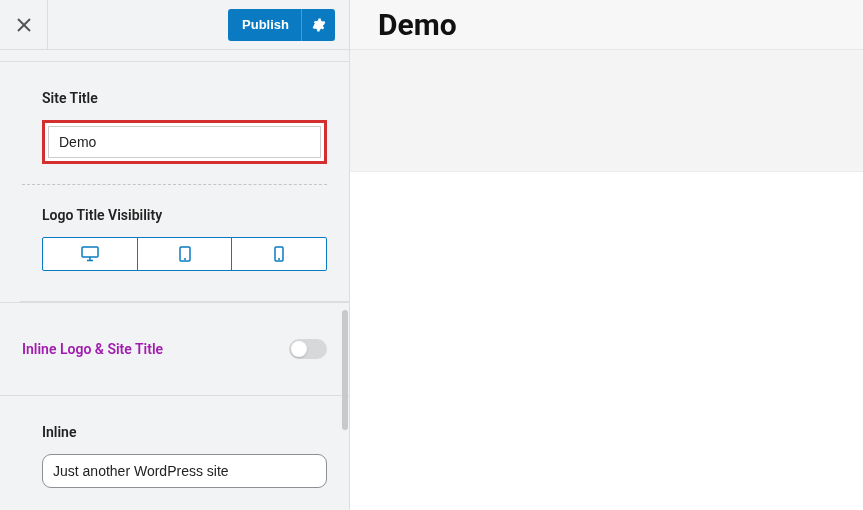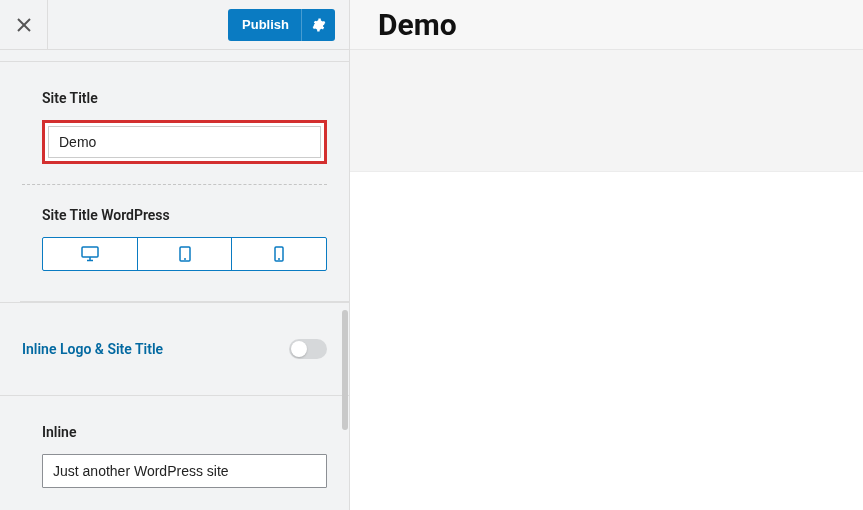--- a/index.html
+++ b/index.html
@@ -92,21 +92,21 @@
   
   .hl-wrap {
     padding: 3px;
     background: #fff;
     border: 3px solid #d32f2f;
   }
   .text-input {
     width: 100%;
     height: 34px;
     border: 1px solid #8c8f94;
-    border-radius: 1px;
+    border-radius: 9px;
     padding: 0 10px;
     font-size: 14px;
     color: #222;
     background: #fff;
   }
   .hl-wrap .text-input { border-color: #ccc; border-radius:0; height:32px; }
 
   
   .dashed {
     border: none;
@@ -141,21 +141,21 @@
     align-items:center;
     justify-content:space-between;
     padding: 36px 22px;
     border-top: 1px solid #ddd;
     border-bottom: 1px solid #ddd;
     background: #f2f3f4;
   }
   .row-toggle .lbl {
     font-size: 14px;
     font-weight: 600;
-    color: #0369a1;
+    color: #a21caf;
   }
   .toggle {
     width: 38px;
     height: 20px;
     border-radius: 10px;
     background: #d6d8da;
     position: relative;
     cursor: pointer;
   }
   .toggle::after {
@@ -241,21 +241,21 @@
   <div class="section" style="border-bottom:none; padding-bottom:20px">
     <div class="sec-label">Site Title</div>
     <div class="hl-wrap">
       <input class="text-input" type="text" value="Demo" style="">
     </div>
   </div>
 
   <hr class="dashed">
 
   <div class="section" style="padding-top:22px">
-    <div class="sec-label">Site Title WordPress</div>
+    <div class="sec-label">Logo Title Visibility</div>
     <div class="vis-group">
       <div class="vis-btn">
         <svg width="18" height="16" viewBox="0 0 18 16">
             <rect x="1" y="1" width="16" height="10" rx="1"></rect>
             <line x1="6" y1="14.5" x2="12" y2="14.5"></line>
             <line x1="9" y1="11" x2="9" y2="14"></line>
           </svg>
       </div>
       <div class="vis-btn">
         <svg width="12" height="16" viewBox="0 0 12 16">

